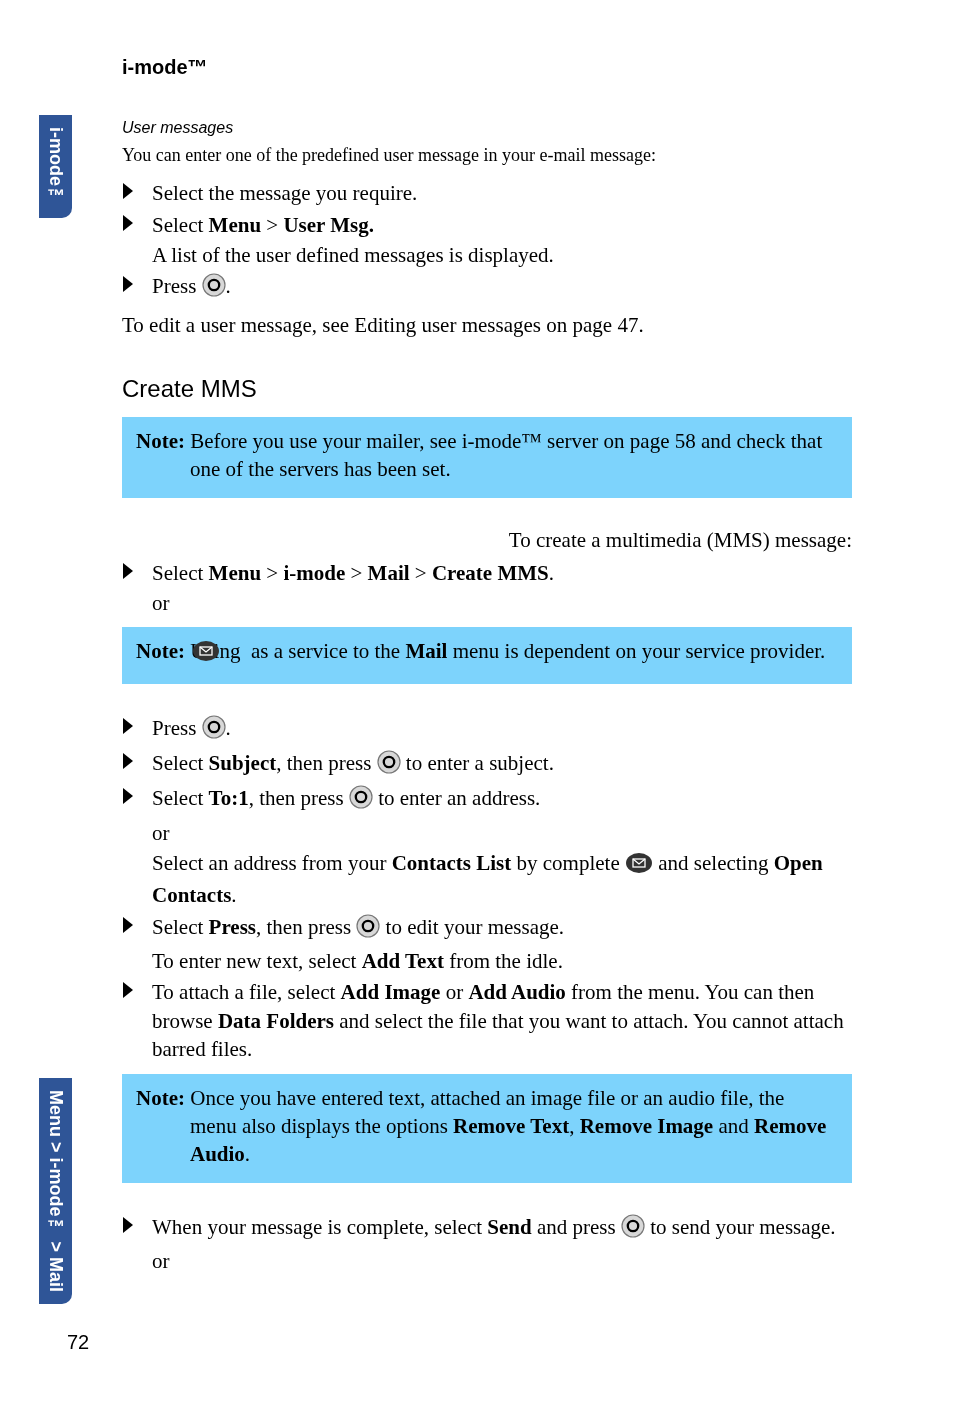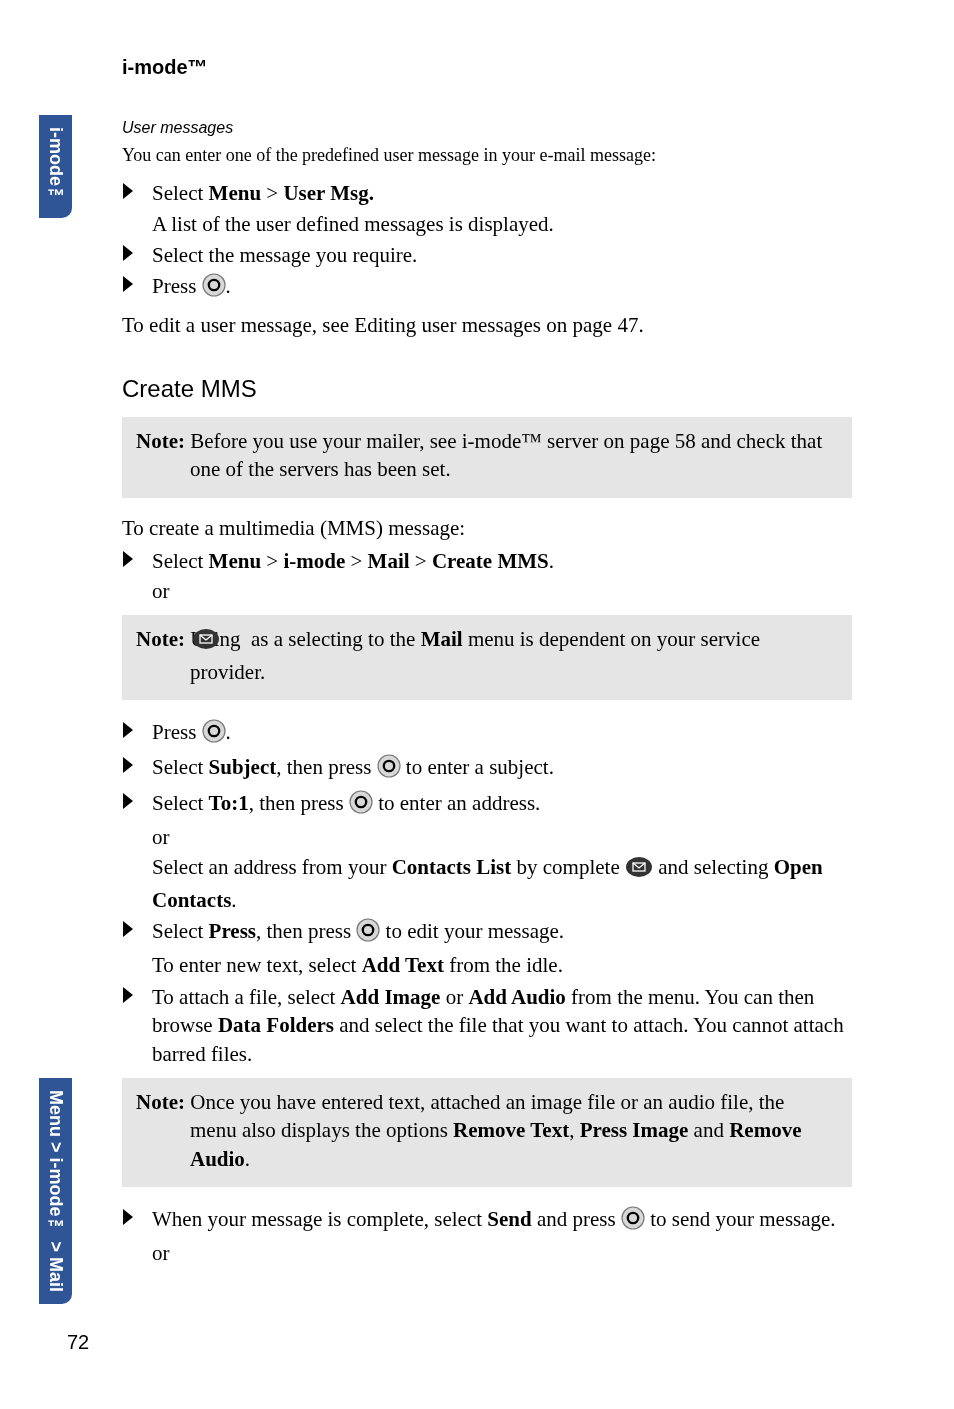--- a/index.html
+++ b/index.html
@@ -15,24 +15,24 @@
   .body-text { font-size: 18px; line-height: 1.35; margin-bottom: 12px; }
   .bold { font-weight: bold; }
   .list { margin: 4px 0 6px 0; }
   .list-item { display: flex; align-items: flex-start; gap: 12px; margin: 3px 0; }
   .bullet-holder { width: 18px; flex: none; padding-top: 4px; }
   .bullet-svg { width: 12px; height: 16px; }
   .item-body { font-size: 21px; line-height: 1.35; }
   .item-body .sub { display: block; margin-top: 2px; }
   .after-list { font-size: 21px; line-height: 1.35; margin: 6px 0 36px 0; }
   .h2 { font-family: Arial, Helvetica, sans-serif; font-size: 24px; margin: 16px 0 14px 0; }
-  .note-box { background: #e5e5e5; padding: 10px 19px 14px 14px; margin: 10px 0 18px 0; font-size: 21px; line-height: 1.35; }
+  .note-box { background: #7dd3fc; padding: 10px 19px 14px 14px; margin: 10px 0 30px 0; font-size: 21px; line-height: 1.35; }
   .note-box .note-label { font-weight: bold; }
   .note-body { display: block; padding-left: 54px; text-indent: -54px; }
-  .intro { font-size: 21px; margin: 6px 0 6px 0; }
+  .intro { font-size: 21px; margin: 6px 0 6px 0; text-align: right; }
   .icon-inline { display: inline-block; vertical-align: -4px; }
   .page-num { position: absolute; left: 67px; bottom: 55px; font-family: Arial, Helvetica, sans-serif; font-size: 20px; }
 </style>
 </head>
 <body>
 <div class="page">
 
 <svg width="0" height="0" style="position:absolute">
   <defs>
     <g id="tri-bullet">
@@ -59,30 +59,30 @@
     <div class="section-head">i-mode™</div>
 
     <div class="subhead-italic">User messages</div>
     <div class="body-text">You can enter one of the predefined user message in your e-mail message:</div>
 
     <div class="list">
       <div class="list-item">
         <span class="bullet-holder"><svg class="bullet-svg" viewBox="0 0 10 16">
               <use href="#tri-bullet"></use>
             </svg></span>
+        <div class="item-body">Select the message you require.</div>
+      </div>
+      <div class="list-item">
+        <span class="bullet-holder"><svg class="bullet-svg" viewBox="0 0 10 16">
+              <use href="#tri-bullet"></use>
+            </svg></span>
         <div class="item-body">
           <span>Select </span><span class="bold">Menu</span><span> &gt; </span><span class="bold">User Msg.</span>
           <span class="sub">A list of the user defined messages is displayed.</span>
         </div>
-      </div>
-      <div class="list-item">
-        <span class="bullet-holder"><svg class="bullet-svg" viewBox="0 0 10 16">
-              <use href="#tri-bullet"></use>
-            </svg></span>
-        <div class="item-body">Select the message you require.</div>
       </div>
       <div class="list-item">
         <span class="bullet-holder"><svg class="bullet-svg" viewBox="0 0 10 16">
               <use href="#tri-bullet"></use>
             </svg></span>
         <div class="item-body">
           <span>Press </span><span class="icon-inline"><svg width="24" height="24" viewBox="0 0 24 24">
                 <use href="#select-key"></use>
               </svg></span><span>.</span>
         </div>
@@ -110,21 +110,21 @@
           <span>Select </span><span class="bold">Menu</span><span> &gt; </span><span class="bold">i-mode</span><span> &gt; </span><span class="bold">Mail</span><span> &gt; </span><span class="bold">Create MMS</span><span>.</span>
           <span class="sub">or</span>
         </div>
       </div>
     </div>
 
     <div class="note-box">
       <span class="note-body">
         <span class="note-label">Note:</span><span> Using </span><span class="icon-inline"><svg width="28" height="22" viewBox="0 0 28 22">
               <use href="#mail-key"></use>
-            </svg></span><span> as a selecting to the </span><span class="bold">Mail</span><span> menu is dependent on your service provider.</span>
+            </svg></span><span> as a service to the </span><span class="bold">Mail</span><span> menu is dependent on your service provider.</span>
       </span>
     </div>
 
     <div class="list">
       <div class="list-item">
         <span class="bullet-holder"><svg class="bullet-svg" viewBox="0 0 10 16">
               <use href="#tri-bullet"></use>
             </svg></span>
         <div class="item-body">
           <span>Press </span><span class="icon-inline"><svg width="24" height="24" viewBox="0 0 24 24">
@@ -176,21 +176,21 @@
               <use href="#tri-bullet"></use>
             </svg></span>
         <div class="item-body">
           <span>To attach a file, select </span><span class="bold">Add Image</span><span> or </span><span class="bold">Add Audio</span><span> from the menu. You can then browse </span><span class="bold">Data Folders</span><span> and select the file that you want to attach. You cannot attach barred files.</span>
         </div>
       </div>
     </div>
 
     <div class="note-box">
       <span class="note-body">
-        <span class="note-label">Note:</span><span> Once you have entered text, attached an image file or an audio file, the menu also displays the options </span><span class="bold">Remove Text</span><span>, </span><span class="bold">Press Image</span><span> and </span><span class="bold">Remove Audio</span><span>.</span>
+        <span class="note-label">Note:</span><span> Once you have entered text, attached an image file or an audio file, the menu also displays the options </span><span class="bold">Remove Text</span><span>, </span><span class="bold">Remove Image</span><span> and </span><span class="bold">Remove Audio</span><span>.</span>
       </span>
     </div>
 
     <div class="list">
       <div class="list-item">
         <span class="bullet-holder"><svg class="bullet-svg" viewBox="0 0 10 16">
               <use href="#tri-bullet"></use>
             </svg></span>
         <div class="item-body">
           <span>When your message is complete, select </span><span class="bold">Send</span><span> and press </span><span class="icon-inline"><svg width="24" height="24" viewBox="0 0 24 24">

